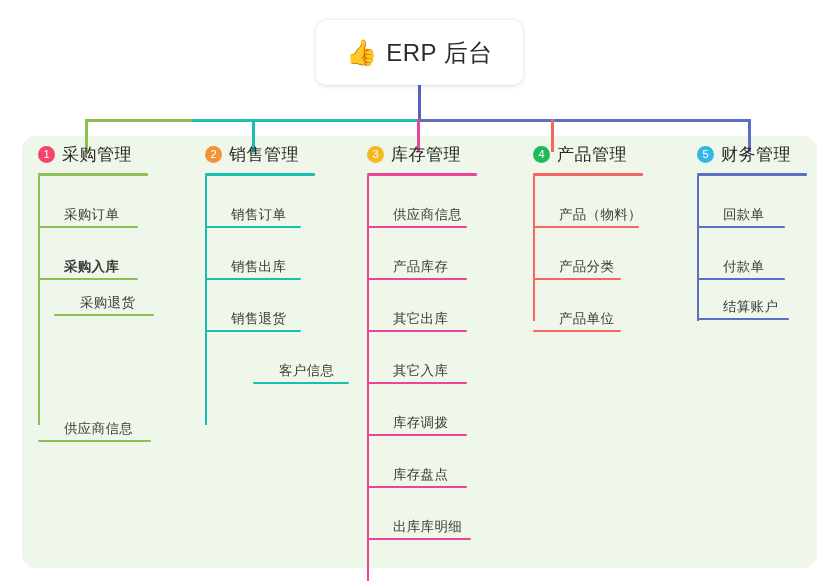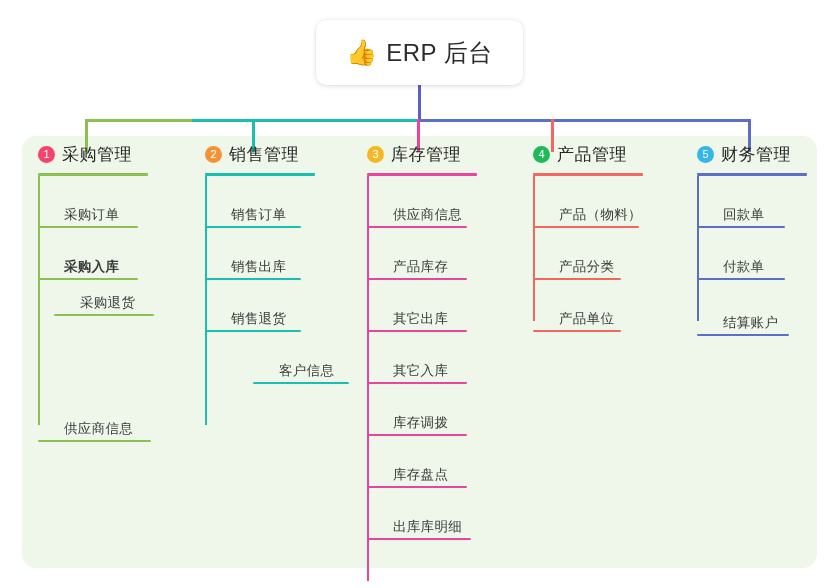--- a/index.html
+++ b/index.html
@@ -220,19 +220,19 @@
     <div class="spine" style="left:0;top:33px;height:145px;background:#5b6fc7;"></div>
 
     <div class="leaf" style="left:0;top:33px;width:88px;height:52px;">
       <span class="leaf-text">回款单</span>
       <div class="leaf-rule" style="width:88px;background:#5b6fc7;"></div>
     </div>
     <div class="leaf" style="left:0;top:85px;width:88px;height:52px;">
       <span class="leaf-text">付款单</span>
       <div class="leaf-rule" style="width:88px;background:#5b6fc7;"></div>
     </div>
-    <div class="leaf" style="left:0;top:137px;width:92px;height:56px;">
+    <div class="leaf" style="left:0;top:137px;width:92px;height:40px;">
       <span class="leaf-text">结算账户</span>
       <div class="leaf-rule" style="width:92px;background:#5b6fc7;"></div>
     </div>
   </div>
 
 </div>
 
 </body></html>

